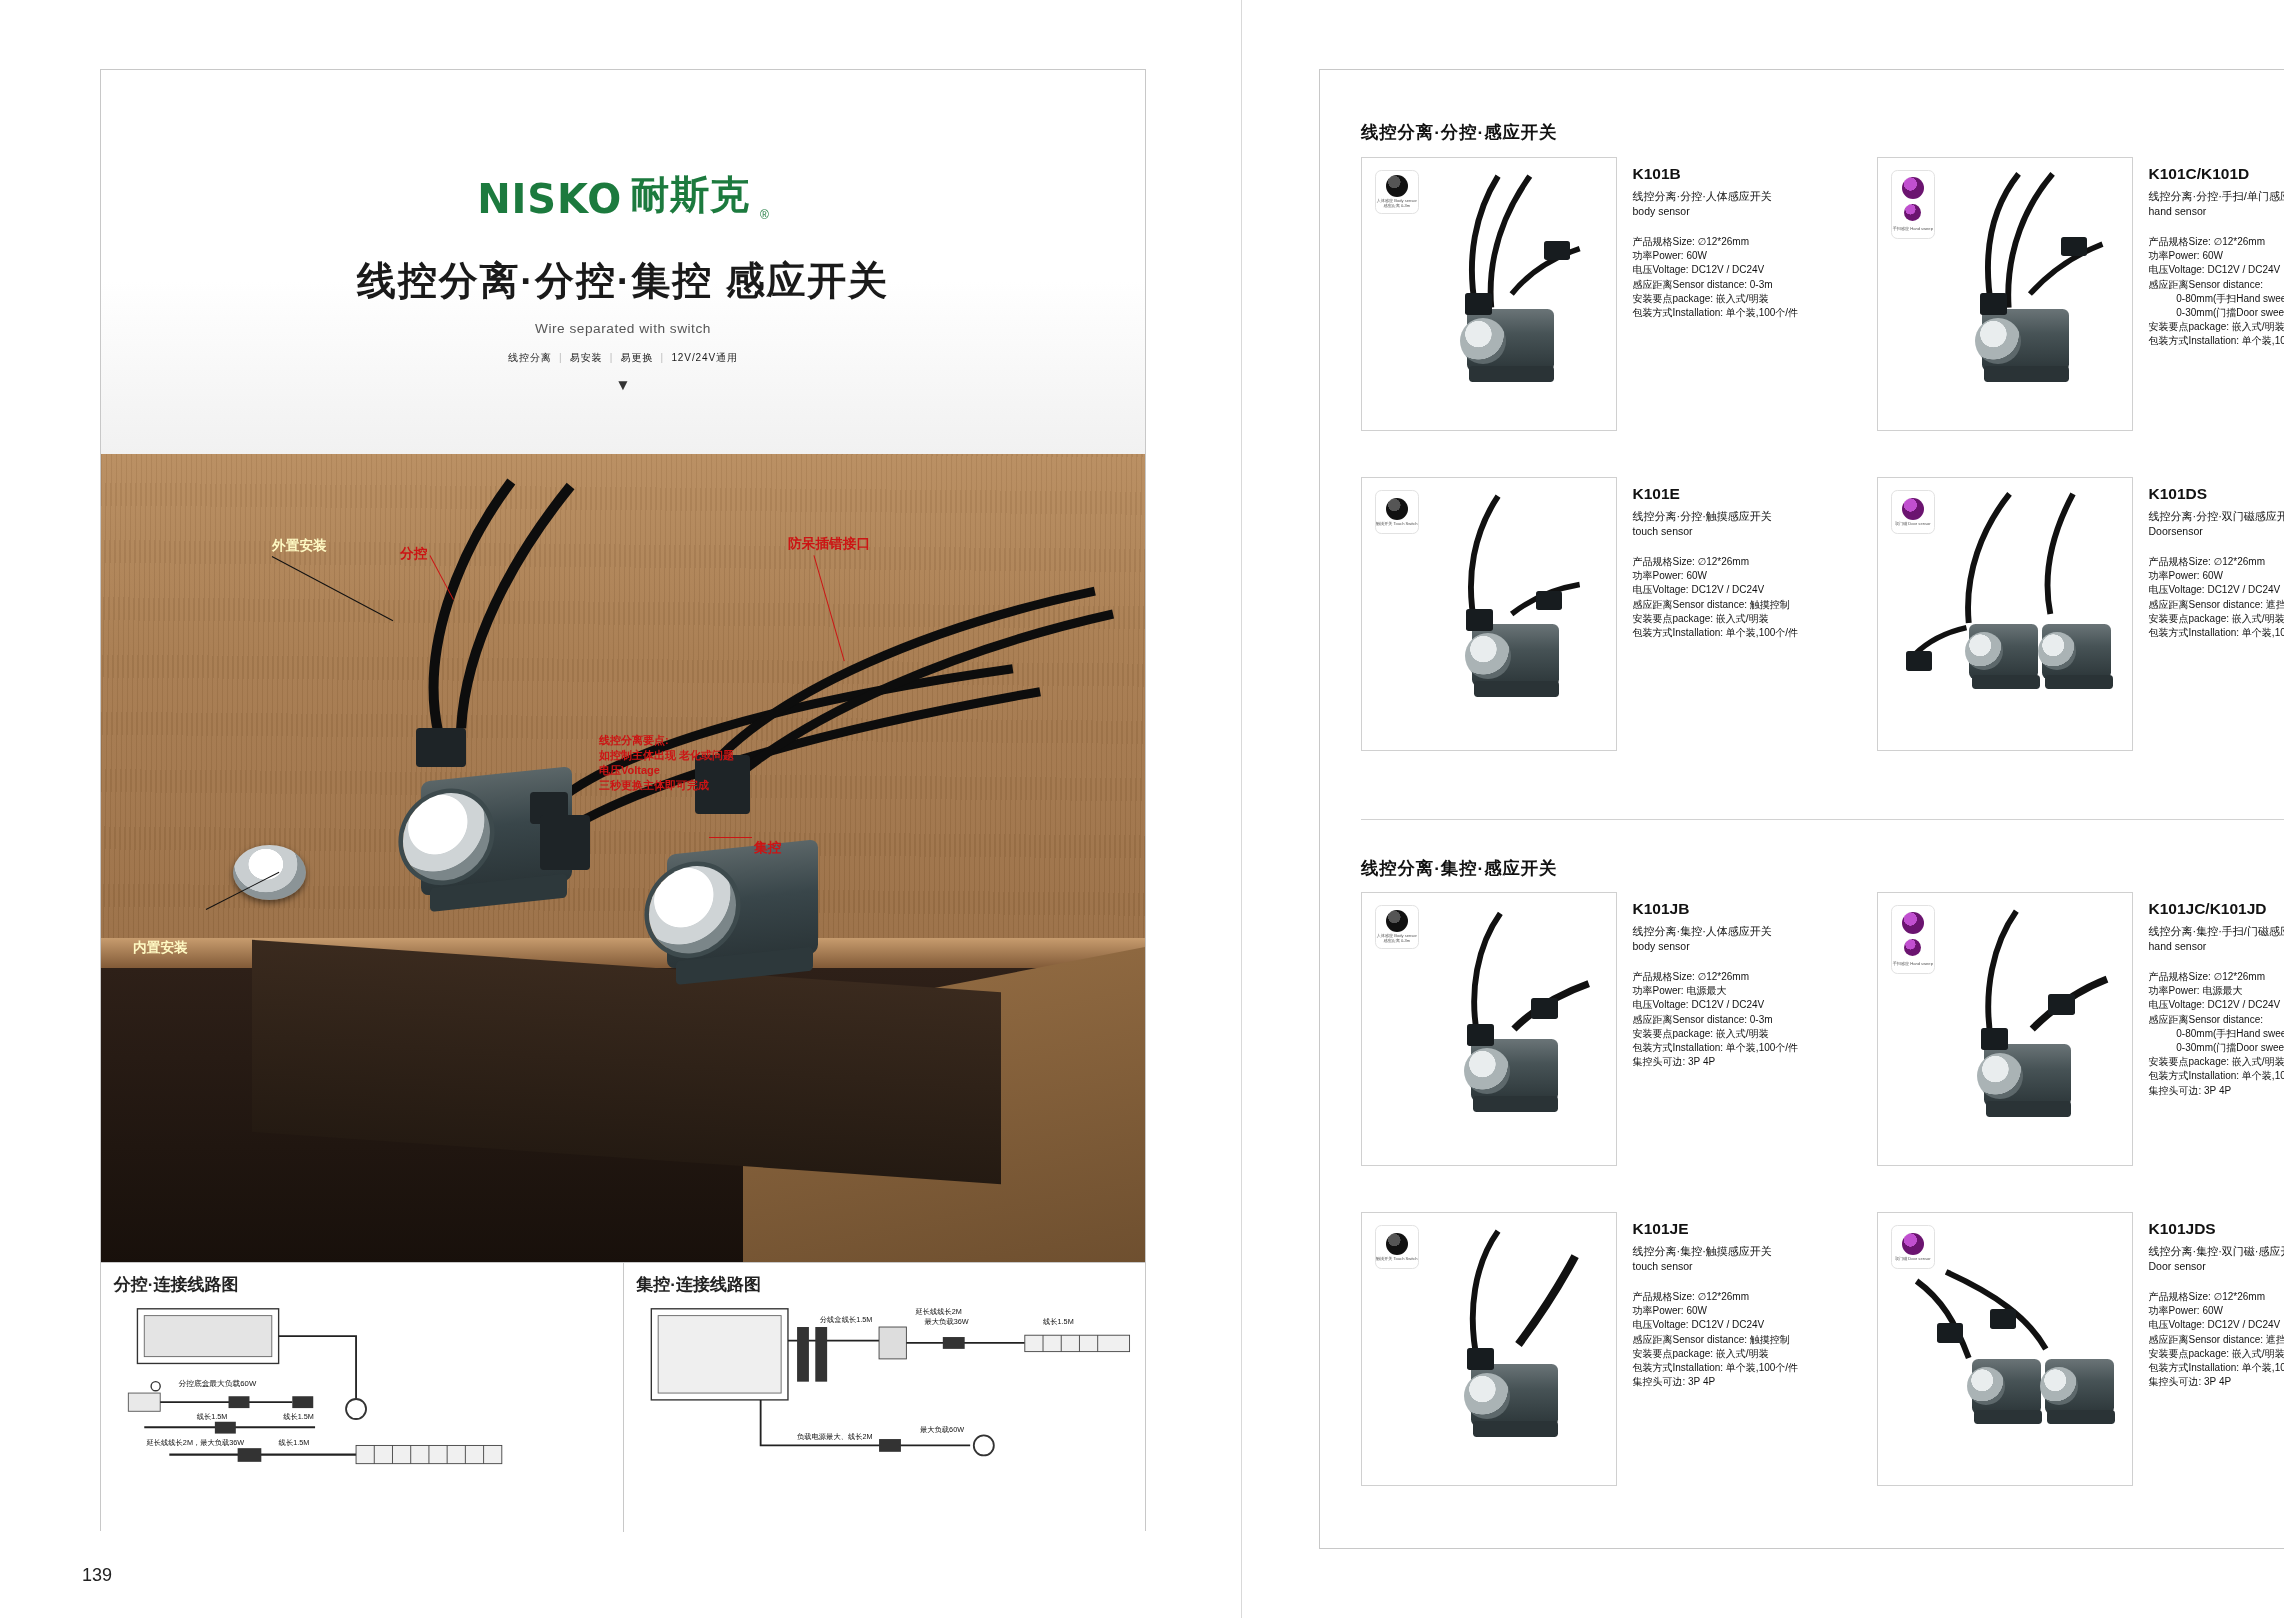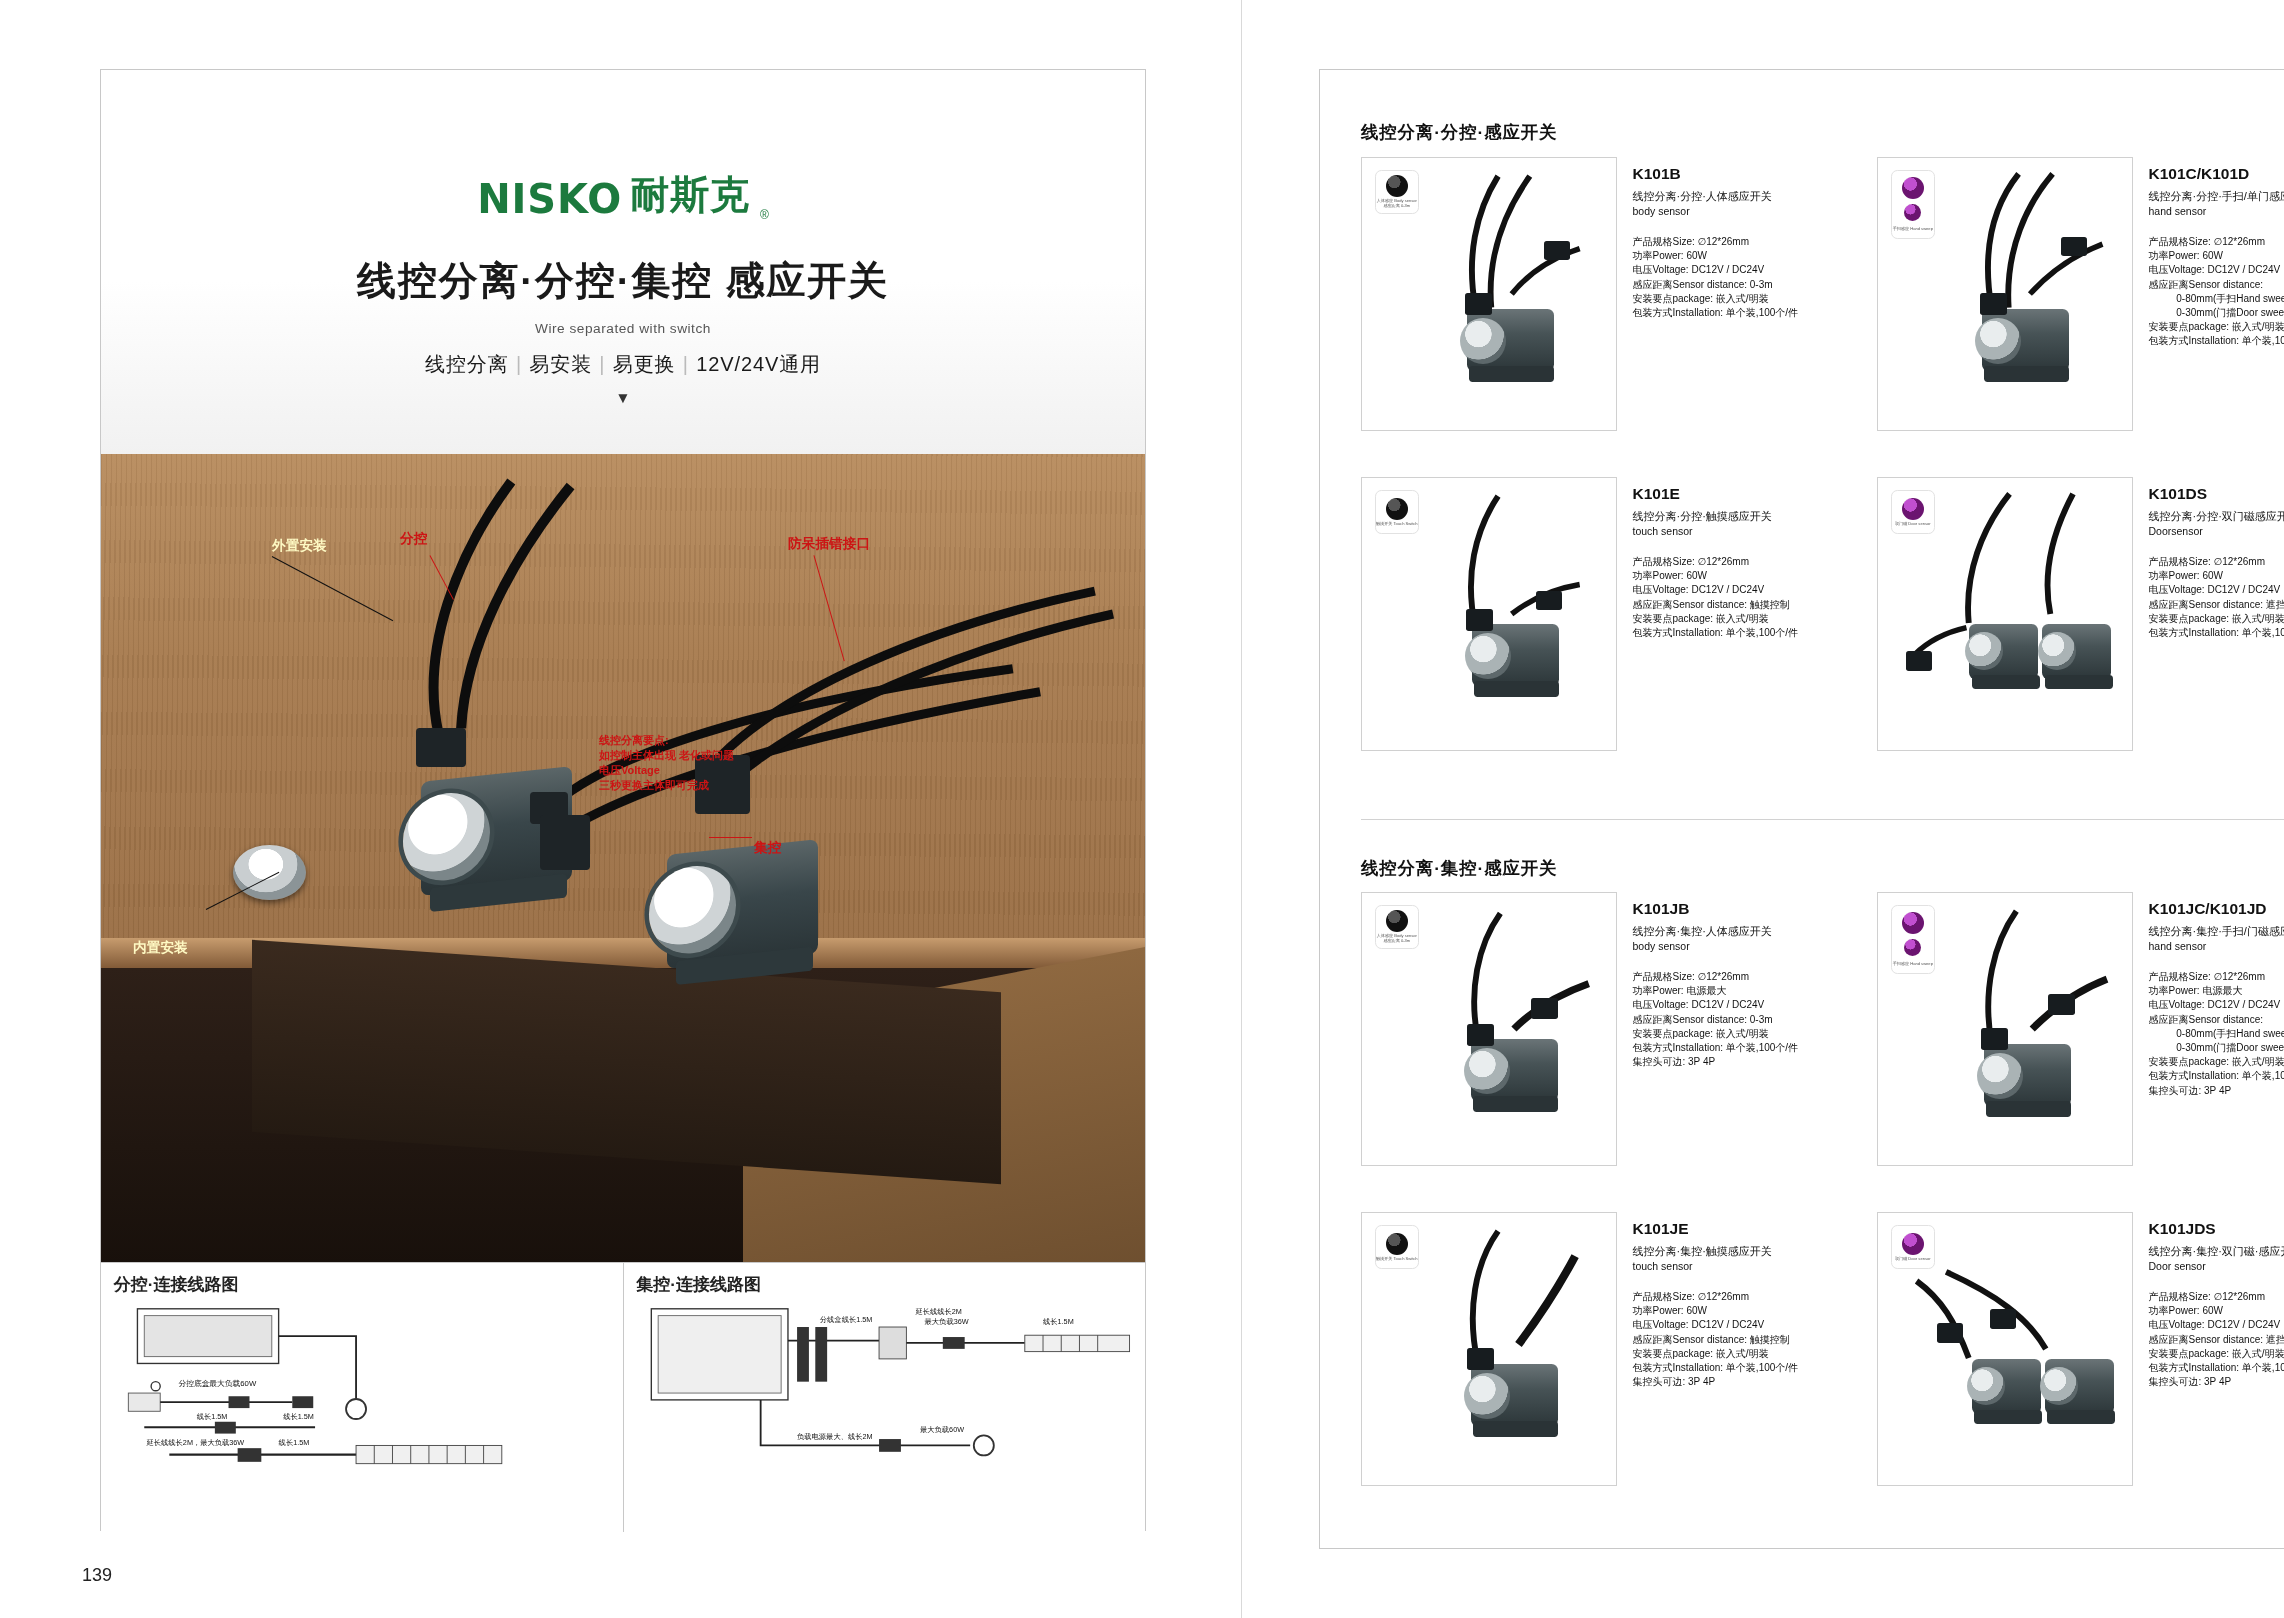--- a/index.html
+++ b/index.html
@@ -41,21 +41,21 @@
   }
   .logo-cn {
     font-size: 39px; font-weight: bold; color: #1c7a3e; letter-spacing: 0.9px;
   }
   .logo-reg { font-size: 12px; color: #1c7a3e; vertical-align: super; margin-left: 1.8px; }
   .main-title {
     margin-top: 32px; font-size: 39px; font-weight: bold; color: #1a1a1a; letter-spacing: 1.8px;
   }
   .sub-title { margin-top: 12.8px; font-size: 13.7px; color: #555; letter-spacing: 0.5px; }
   .feature-line {
-    margin-top: 15.5px; font-size: 20px; color: #1a1a1a; letter-spacing: 0.9px;
+    margin-top: 15.5px; font-size: 10px; color: #1a1a1a; letter-spacing: 0.9px;
   }
   .feature-line span.sep { color: #bbb; margin: 0 7.3px; }
   .arrow-down {
     margin-top: 12px; font-size: 15.5px; color: #333; line-height: 1;
   }
 
   
   .photo {
     position: absolute; left: 0; top: 384px; width: 100%; height: 809px;
     overflow: hidden;
@@ -258,21 +258,21 @@
         <div class="recessed"></div>
 
         <div class="plug plug-a"></div>
         <div class="plug plug-b"></div>
         <div class="plug plug-c"></div>
         <div class="plug plug-d"></div>
 
         <div class="ann ann-black" style="left:171px; top:83px; font-size:13.7px;">外置安装</div>
         <div class="ann-line" style="left:171px; top:102px; width:137px; transform:rotate(28deg); transform-origin:left center;"></div>
 
-        <div class="ann ann-red" style="left:299px; top:76px; font-size:13.7px;">分控</div>
+        <div class="ann ann-red" style="left:299px; top:91px; font-size:13.7px;">分控</div>
         <div class="ann-line-red" style="left:329px; top:101px; width:50px; transform:rotate(62deg); transform-origin:left center;"></div>
 
         <div class="ann ann-red" style="left:687px; top:81px; font-size:13.7px;">防呆插错接口</div>
         <div class="ann-line-red" style="left:713px; top:101px; width:110px; transform:rotate(74deg); transform-origin:left center;"></div>
 
         <div class="ann ann-red" style="left:498px; top:279px; font-size:11px; line-height:1.35; white-space:pre;">线控分离要点:
 如控制主体出现 老化或问题
 电压Voltage
 三秒更换主体即可完成</div>
 

